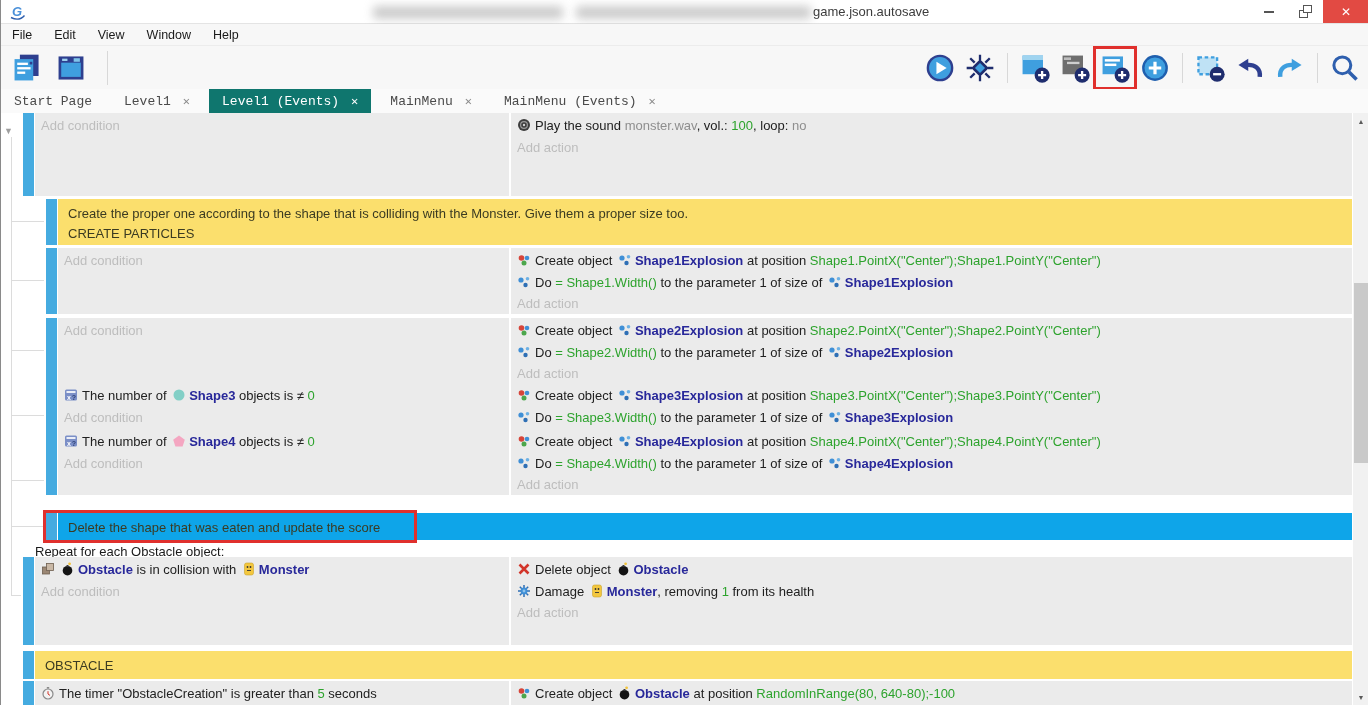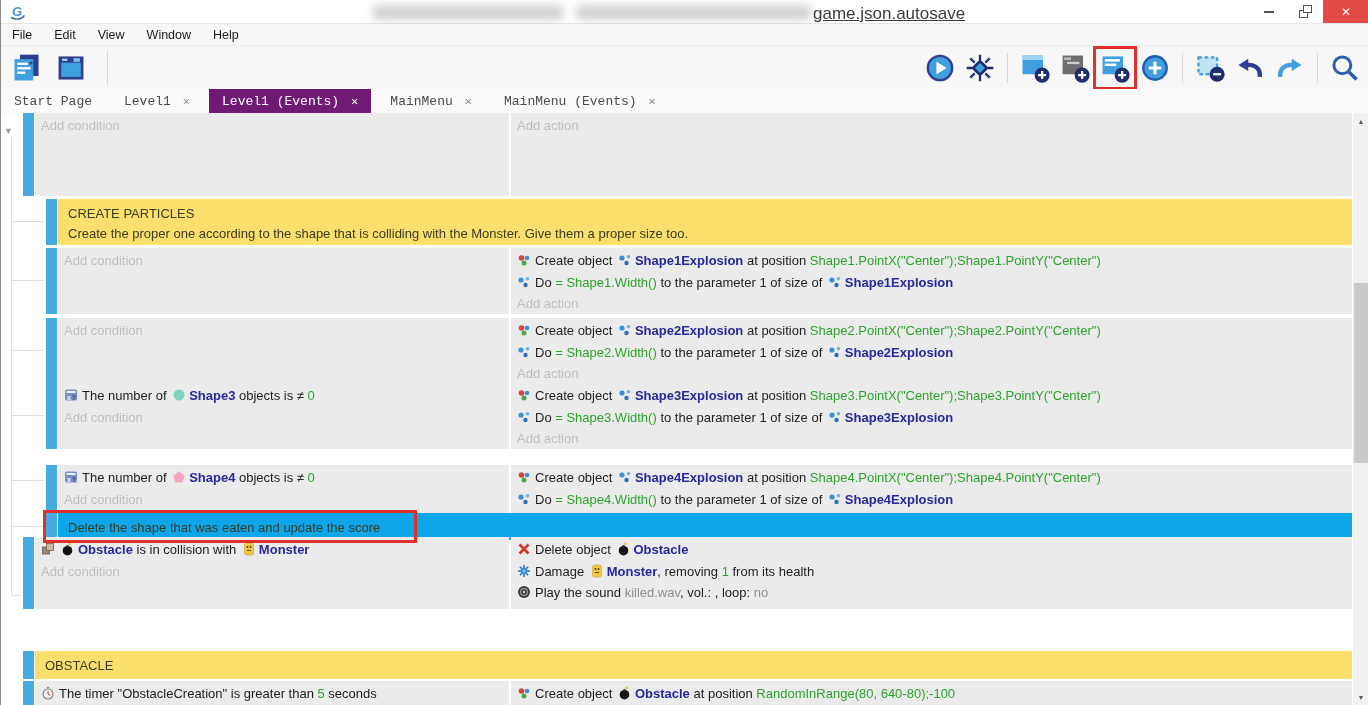--- a/index.html
+++ b/index.html
@@ -6,21 +6,21 @@
   html,body { background:#fff; }
   .screen {
     position:relative; width:1368px; height:705px; overflow:hidden;
     font-family:"Liberation Sans","DejaVu Sans",sans-serif; color:#212121;
     border-left:1px solid #8a8a8a; background:#fff;
   }
   
   .titlebar { position:absolute; left:0; top:0; width:1368px; height:24px; background:#fff; border-bottom:1px solid #e4e4e4; }
   .logo { position:absolute; left:8px; top:3px; width:18px; height:18px; }
   .blur-blob { position:absolute; background:#9a9a9a; opacity:.5; filter:blur(5px); border-radius:3px; }
-  .title-text { position:absolute; left:812px; top:4px; font-size:17px; color:#3c3c3c; white-space:nowrap;text-decoration:underline; }
+  .title-text { position:absolute; left:812px; top:4px; font-size:13px; color:#3c3c3c; white-space:nowrap; }
   .win-controls { position:absolute; right:0; top:0; height:23px; display:flex; }
   .win-btn { width:36px; height:23px; display:flex; align-items:center; justify-content:center; color:#444; font-size:12px; cursor:default; }
   .win-min::before { content:""; width:10px; height:2px; background:#555; }
   .win-max { position:relative; }
   .win-max .sq1 { width:9px; height:8px; border:1.5px solid #555; position:relative; top:2px; left:-2px; background:#fff;}
   .win-max .sq2 { width:9px; height:8px; border:1.5px solid #555; position:absolute; top:5px; left:16px; background:#fff;}
   .win-close { width:46px; background:#e24a43; color:#fff; font-size:12px; }
   
   .menubar { position:absolute; left:0; top:24px; width:1368px; height:22px; background:#f7f7f7; display:flex; align-items:center; border-bottom:1px solid #ececec; }
   .menu-item { padding:0 11px; font-size:12.5px; height:22px; line-height:22px; color:#1a1a1a; }
@@ -30,21 +30,21 @@
   .tb-right { position:absolute; right:6px; top:4px; display:flex; align-items:center; gap:4px; }
   .tb-btn { width:36px; height:36px; display:flex; align-items:center; justify-content:center; }
   .tb-btn svg { width:32px; height:32px; display:block; }
   .tb-sep { width:1px; height:30px; background:#d8d8d8; margin:0 5px; }
   .tb-sep-left { width:1px; height:34px; background:#d8d8d8; margin-left:10px; }
   .tb-btn.annotated { outline:3px solid #e0302d; outline-offset:1px; }
   
   .tabbar { position:absolute; left:0; top:89px; width:1368px; height:24px; background:#fafafa; display:flex; align-items:stretch; }
   .tab { display:flex; align-items:center; padding:0 13px; font-size:13px; color:#4a4a4a; white-space:nowrap; margin-right:6px;font-family:Liberation Mono, monospace; }
   .tab .tab-close { margin-left:12px; font-size:12px; color:#8a8a8a; }
-  .tab.active { background:#701a75; color:#fff; }
+  .tab.active { background:#0f766e; color:#fff; }
   .tab.active .tab-close { color:#fff; }
   
   .events { position:absolute; left:0; top:113px; width:1352px; height:592px; background:#fff; overflow:hidden; }
   .gutter-line { position:absolute; background:#dcdcdc; }
   .gutter-tri { position:absolute; left:3px; top:13px; font-size:9px; color:#9e9e9e; }
   .row { position:absolute; }
   .bar { position:absolute; left:0; top:0; bottom:0; width:11px; background:#45abe0; }
   .cell { position:absolute; top:0; bottom:0; background:#ebebeb; padding:2px 0 0 6px; overflow:hidden; }
   .line { height:21.5px; line-height:21.5px; white-space:nowrap; font-size:13px; overflow:hidden; }
   .c-p { color:#212121; } .c-g { color:#2da32d; } .c-o { color:#28289a; font-weight:bold; }
@@ -228,28 +228,33 @@
     <div class="gutter-line" style="left:10px;top:367px;width:33px;height:1px;"></div>
     <div class="gutter-line" style="left:10px;top:413px;width:33px;height:1px;"></div>
     <div class="gutter-line" style="left:10px;top:482px;width:10px;height:1px;"></div>
     <div id="rows">
         <div class="row" style="left: 22px; top: 0px; width: 1329px; height: 83px;">
           <div class="bar"></div>
           <div class="cell" style="left: 12px; width: 474px;">
             <div class="line"><span class="c-ph">Add condition</span></div>
           </div>
           <div class="cell" style="left: 488px; width: 841px;">
+            <div class="line"><span class="icon"><svg viewBox="0 0 14 14">
+                  <circle cx="7" cy="7" r="6" fill="#3d3d3d"></circle>
+                  <circle cx="7" cy="7" r="3.4" fill="none" stroke="#9a9a9a" stroke-width="1.2"></circle>
+                  <circle cx="7" cy="7" r="1.2" fill="#cfcfcf"></circle>
+                </svg></span><span class="c-p">Play the sound </span><span class="c-f">monster.wav</span><span class="c-p">, vol.: </span><span class="c-g">100</span><span class="c-p">, loop: </span><span class="c-f">no</span></div>
             <div class="line"><span class="c-ph">Add action</span></div>
           </div>
         </div>
         <div class="row" style="left: 45px; top: 86px; width: 1306px; height: 46px;">
           <div class="bar"></div>
           <div class="comment-body light">
+            <div class="comment-line">Create the proper one according to the shape that is colliding with the Monster. Give them a proper size too.</div>
             <div class="comment-line">CREATE PARTICLES</div>
-            <div class="comment-line">Create the proper one according to the shape that is colliding with the Monster. Give them a proper size too.</div>
           </div>
         </div>
         <div class="row" style="left: 45px; top: 135px; width: 1306px; height: 66px;">
           <div class="bar"></div>
           <div class="cell" style="left: 12px; width: 451px;">
             <div class="line"><span class="c-ph">Add condition</span></div>
           </div>
           <div class="cell" style="left: 465px; width: 841px;">
             <div class="line"><span class="icon"><svg viewBox="0 0 14 14">
                   <circle cx="4.5" cy="5" r="2.8" fill="#d6453a"></circle>
@@ -327,21 +332,21 @@
                   <circle cx="10.5" cy="3.8" r="1.8" fill="#6db1e4"></circle>
                   <circle cx="8.5" cy="10" r="2.2" fill="#2e6fb5"></circle>
                 </svg></span><span class="c-p">Do </span><span class="c-g">= Shape3.Width()</span><span class="c-p"> to the parameter 1 of size of </span><span class="icon mid"><svg viewBox="0 0 14 14">
                   <circle cx="4" cy="5" r="2.6" fill="#3f8fd6"></circle>
                   <circle cx="10.5" cy="3.8" r="1.8" fill="#6db1e4"></circle>
                   <circle cx="8.5" cy="10" r="2.2" fill="#2e6fb5"></circle>
                 </svg></span><span class="c-o">Shape3Explosion</span></div>
             <div class="line"><span class="c-ph">Add action</span></div>
           </div>
         </div>
-        <div class="row" style="left: 45px; top: 352px; width: 1306px; height: 66px;">
+        <div class="row" style="left: 45px; top: 316px; width: 1306px; height: 66px;">
           <div class="bar"></div>
           <div class="cell" style="left: 12px; width: 451px;">
             <div class="line"><span class="icon"><svg viewBox="0 0 14 14">
                   <rect x="1" y="1.5" width="12" height="11" rx="1.5" fill="#7b8fc7"></rect>
                   <rect x="2.5" y="3" width="9" height="2" fill="#fff" opacity=".85"></rect>
                   <text x="5" y="11.5" font-size="7" fill="#fff" font-weight="bold" text-anchor="middle" font-family="sans-serif">x</text>
                   <text x="10" y="12" font-size="7" fill="#2b3f75" font-weight="bold" text-anchor="middle" font-family="sans-serif">?</text>
                 </svg></span><span class="c-p">The number of </span><span class="icon mid"><svg viewBox="0 0 14 14">
                   <polygon points="7,1.5 12.8,5.8 10.6,12.5 3.4,12.5 1.2,5.8" fill="#f4a6c1"></polygon>
                 </svg></span><span class="c-o">Shape4</span><span class="c-p"> objects is ≠ </span><span class="c-g">0</span></div>
@@ -369,21 +374,21 @@
             <div class="line"><span class="c-ph">Add action</span></div>
           </div>
         </div>
         <div class="row" style="left: 45px; top: 400px; width: 1306px; height: 27px;">
           <div class="bar"></div>
           <div class="comment-body dark">
             <div class="comment-line">Delete the shape that was eaten and update the score</div>
           </div>
         </div>
         <div class="foreach" style="left: 22px; top: 429px; width: 1329px; height: 19px; position: absolute;">Repeat for each Obstacle object:</div>
-        <div class="row" style="left: 22px; top: 424px; width: 1329px; height: 72px;">
+        <div class="row" style="left: 22px; top: 444px; width: 1329px; height: 88px;">
           <div class="bar"></div>
           <div class="cell" style="left: 12px; width: 474px;">
             <div class="line"><span class="icon"><svg viewBox="0 0 14 14">
                   <rect x="1.5" y="5" width="7" height="7" fill="#9b8774" stroke="#6e5f50" stroke-width=".8"></rect>
                   <rect x="5.5" y="1.5" width="7" height="7" fill="#c9b8a6" stroke="#6e5f50" stroke-width=".8"></rect>
                 </svg></span><span class="icon mid"><svg viewBox="0 0 14 14">
                   <circle cx="6.5" cy="8.7" r="4.8" fill="#141414"></circle>
                   <rect x="5.5" y="3" width="2" height="2" fill="#3a3a3a"></rect>
                   <circle cx="8.6" cy="1.8" r="1.4" fill="#f2c33a"></circle>
                 </svg></span><span class="c-o">Obstacle</span><span class="c-p"> is in collision with </span><span class="icon mid"><svg viewBox="0 0 14 14">
@@ -407,25 +412,20 @@
                     <path d="M7 1v3M7 10v3M1 7h3M10 7h3M2.8 2.8l2 2M9.2 9.2l2 2M11.2 2.8l-2 2M4.8 9.2l-2 2"></path>
                   </g>
                   <circle cx="7" cy="7" r="3.4" fill="#3f8fd6"></circle>
                   <circle cx="7" cy="7" r="1.4" fill="#8fc3ec"></circle>
                 </svg></span><span class="c-p">Damage </span><span class="icon mid"><svg viewBox="0 0 14 14">
                   <rect x="2.5" y="1" width="9" height="12" rx="2" fill="#f3c73e" stroke="#caa32a" stroke-width=".6"></rect>
                   <circle cx="5.5" cy="5" r=".9" fill="#333"></circle>
                   <circle cx="8.5" cy="5" r=".9" fill="#333"></circle>
                   <path d="M5 8.5h4" stroke="#333" stroke-width=".9" fill="none"></path>
                 </svg></span><span class="c-o">Monster</span><span class="c-p">, removing </span><span class="c-g">1</span><span class="c-p"> from its health</span></div>
-            <div class="line"><span class="icon"><svg viewBox="0 0 14 14">
-                  <circle cx="7" cy="7" r="6" fill="#3d3d3d"></circle>
-                  <circle cx="7" cy="7" r="3.4" fill="none" stroke="#9a9a9a" stroke-width="1.2"></circle>
-                  <circle cx="7" cy="7" r="1.2" fill="#cfcfcf"></circle>
-                </svg></span><span class="c-p">Play the sound </span><span class="c-f">killed.wav</span><span class="c-p">, vol.: , loop: </span><span class="c-f">no</span></div>
             <div class="line"><span class="c-ph">Add action</span></div>
           </div>
         </div>
         <div class="row" style="left: 22px; top: 538px; width: 1329px; height: 28px;">
           <div class="bar"></div>
           <div class="comment-body light">
             <div class="comment-line">OBSTACLE</div>
           </div>
         </div>
         <div class="row" style="left: 22px; top: 568px; width: 1329px; height: 60px;">

